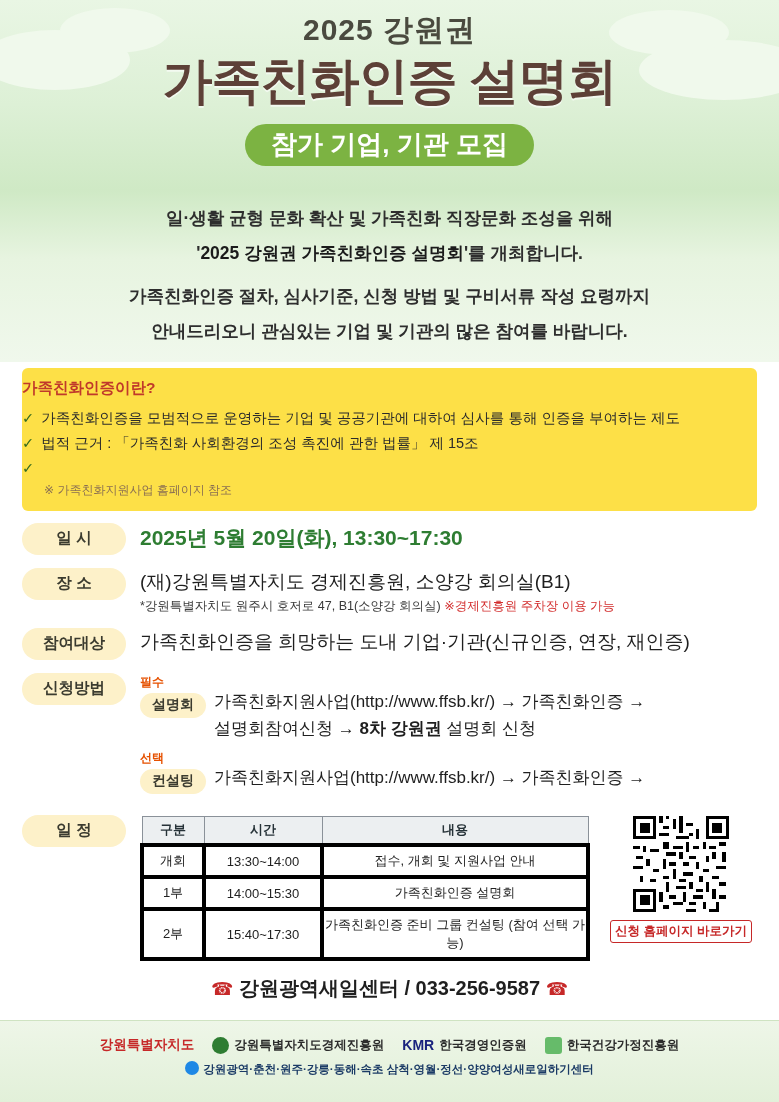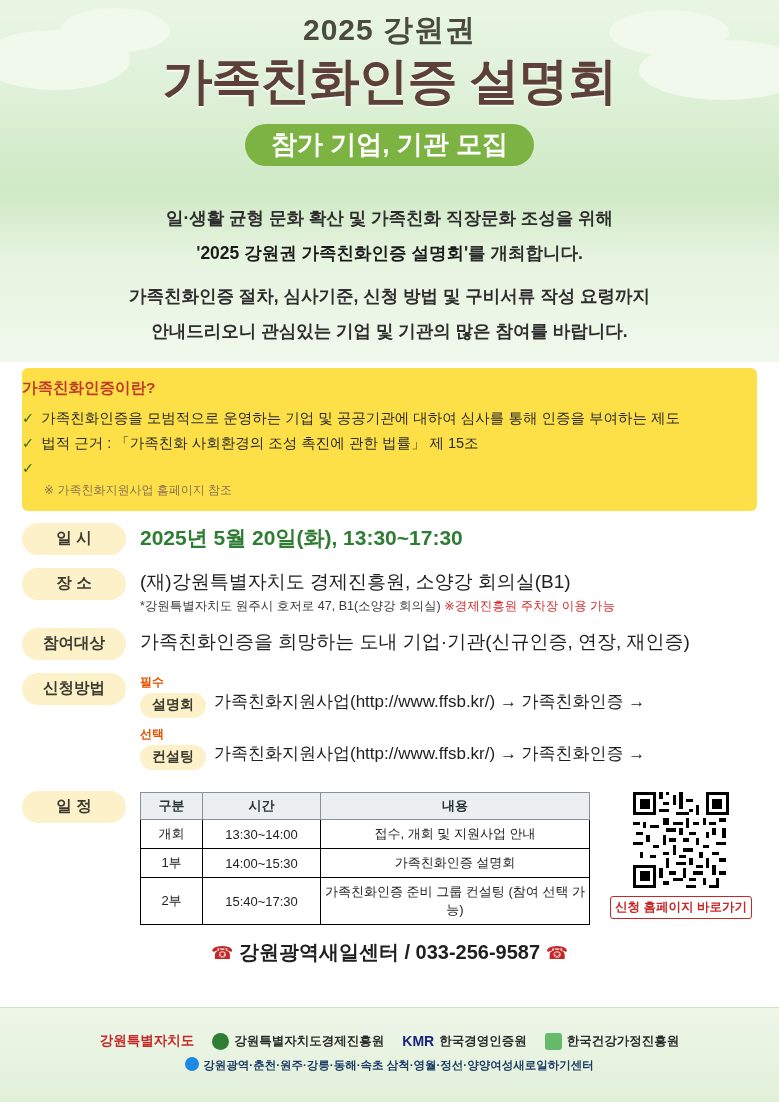--- a/index.html
+++ b/index.html
@@ -102,21 +102,21 @@
   .apply-text .strong { font-weight:700; }
 
   
   .sched-wrap { display:flex; align-items:flex-start; }
   .sched-table { border-collapse:collapse; width:450px; background:#fff;}
   .sched-table th {
     background:#eceff1; border:1px solid #8a9199; font-size:13px; font-weight:700;
     color:#263238; padding:4px 0;
   }
   .sched-table td {
-    border:1px solid #000000; font-size:13px; color:#222; text-align:center; padding:5px 0;
+    border:4px solid #000000; font-size:13px; color:#222; text-align:center; padding:5px 0;
   }
   .col1 { width:62px; }
   .col2 { width:118px; }
   .qr-box { margin-left: 20px; text-align:center; }
   .qr {
     width:96px; height:96px; background:#fff; position:relative;
     border:0;
   }
   .qr-caption {
     margin-top:4px; font-size:12.5px; font-weight:700; color:#c62828;
@@ -124,24 +124,24 @@
   }
 
   
   .phone {
     text-align:center; margin-top:14px; font-size:20px; font-weight:700; color:#1f1f1f;
   }
   .phone .ic { color:#c62828; font-size:18px; }
 
   
   .footer {
-    position:absolute; left:0; bottom:0; width:779px; height:95px;
+    position:absolute; left:0; bottom:0; width:779px; height:82px;
     background: linear-gradient(180deg,#eef6e8 0%, #e2f0d9 100%);
     border-top:1px solid #cfe3c2;
-    padding-top:24px;
+    padding-top:15px;
   }
   .logos { display:flex; justify-content:center; align-items:center; gap:18px; }
   .logo { display:flex; align-items:center; gap:5px; font-size:12.5px; font-weight:700; color:#2b2b2b;}
   .lg-mark { width:17px;height:17px;border-radius:3px;display:inline-block;}
   .lg-gw { color:#c62828; font-size:13.5px; font-weight:700;}
   .footer-note { text-align:center; font-size:11.5px; color:#1b3b66; margin-top:7px; font-weight:700;}
   .globe { display:inline-block; width:14px;height:14px;border-radius:50%;background:#1e88e5;vertical-align:-2px;margin-right:4px;}
 </style>
 </head>
 <body>
@@ -219,20 +219,23 @@
       <div class="pill">신청방법</div>
       <div class="rowcontent">
 
         <div class="apply-block tag-row">
           <div class="tagcol">
             <div class="tag-need">필수</div>
             <div class="tag-pill">설명회</div>
           </div>
           <div class="apply-text">
             <div>가족친화지원사업(http://www.ffsb.kr/) → 가족친화인증 →</div>
+            <div>
+              <span>설명회참여신청 → </span><span class="strong">8차 강원권</span><span> 설명회 신청</span>
+            </div>
           </div>
         </div>
 
         <div class="apply-block tag-row">
           <div class="tagcol">
             <div class="tag-opt">선택</div>
             <div class="tag-pill">컨설팅</div>
           </div>
           <div class="apply-text">
             <div>가족친화지원사업(http://www.ffsb.kr/) → 가족친화인증 →</div>

